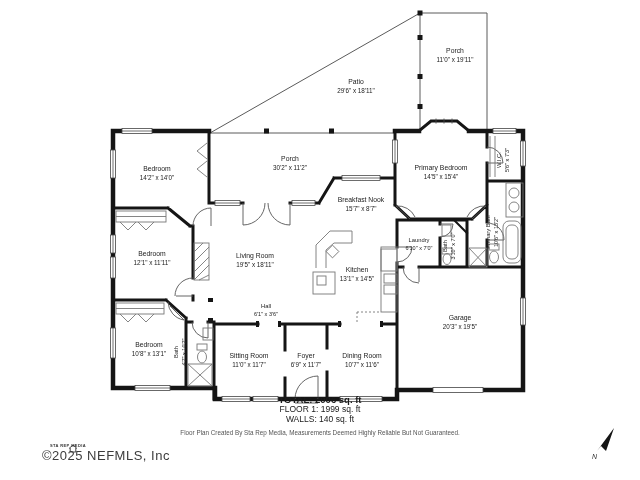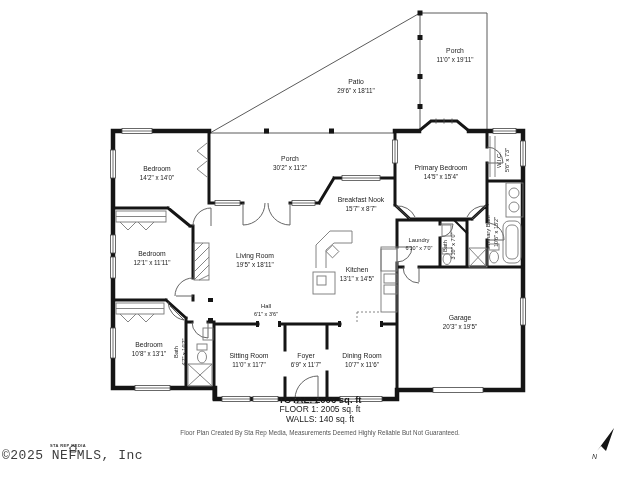--- a/index.html
+++ b/index.html
@@ -22,21 +22,21 @@
   .post{fill:#151515;}
   .tick{fill:#151515;}
   #summary{position:absolute;left:50%;transform:translateX(-50%);top:395px;width:560px;
            text-align:center;color:#1a1a1a;}
   #summary .tot{font-size:9.5px;font-weight:bold;line-height:10px;}
   #summary .ln{font-size:8.5px;line-height:9.5px;}
   #summary .disc{font-size:6.3px;color:#555;margin-top:5px;}
   #watermark{position:absolute;left:2px;top:444px;color:#3c3c3c;}
   #watermark .logo{font-size:4px;font-weight:bold;letter-spacing:.4px;color:#333;
                    margin-left:48px;line-height:4px;}
-  #watermark .txt{font-size:13px;font-family:Liberation Mono, monospace;letter-spacing:.5px;}
+  #watermark .txt{font-size:13px;font-family:Liberation Sans, sans-serif;letter-spacing:.5px;margin-left:40px;}
   .houseicon{display:block;margin-left:66px;}
 </style>
 </head>
 <body>
 
 <div id="stage">
 
 <svg width="640" height="480" viewBox="0 0 640 480">
 
   <g>
@@ -251,18 +251,18 @@
 <div id="watermark">
   <svg class="houseicon" width="10" height="9" viewBox="0 0 10 9">
     <path d="M1,4.5 L5,1 L9,4.5 M2.2,4 V8 H7.8 V4" stroke="#333" stroke-width="0.9" fill="none"></path>
   </svg>
   <div class="logo">STA REP MEDIA</div>
   <div class="txt">©2025 NEFMLS, Inc</div>
 </div>
 
 <div id="summary">
   <div class="tot">TOTAL: 2006 sq. ft</div>
-  <div class="ln">FLOOR 1: 2005 sq. ft</div>
+  <div class="ln">FLOOR 1: 1999 sq. ft</div>
   <div class="ln">WALLS: 140 sq. ft</div>
   <div class="disc">Floor Plan Created By Sta Rep Media, Measurements Deemed Highly Reliable But Not Guaranteed.</div>
 </div>
 
 </div>
 
 </body></html>

